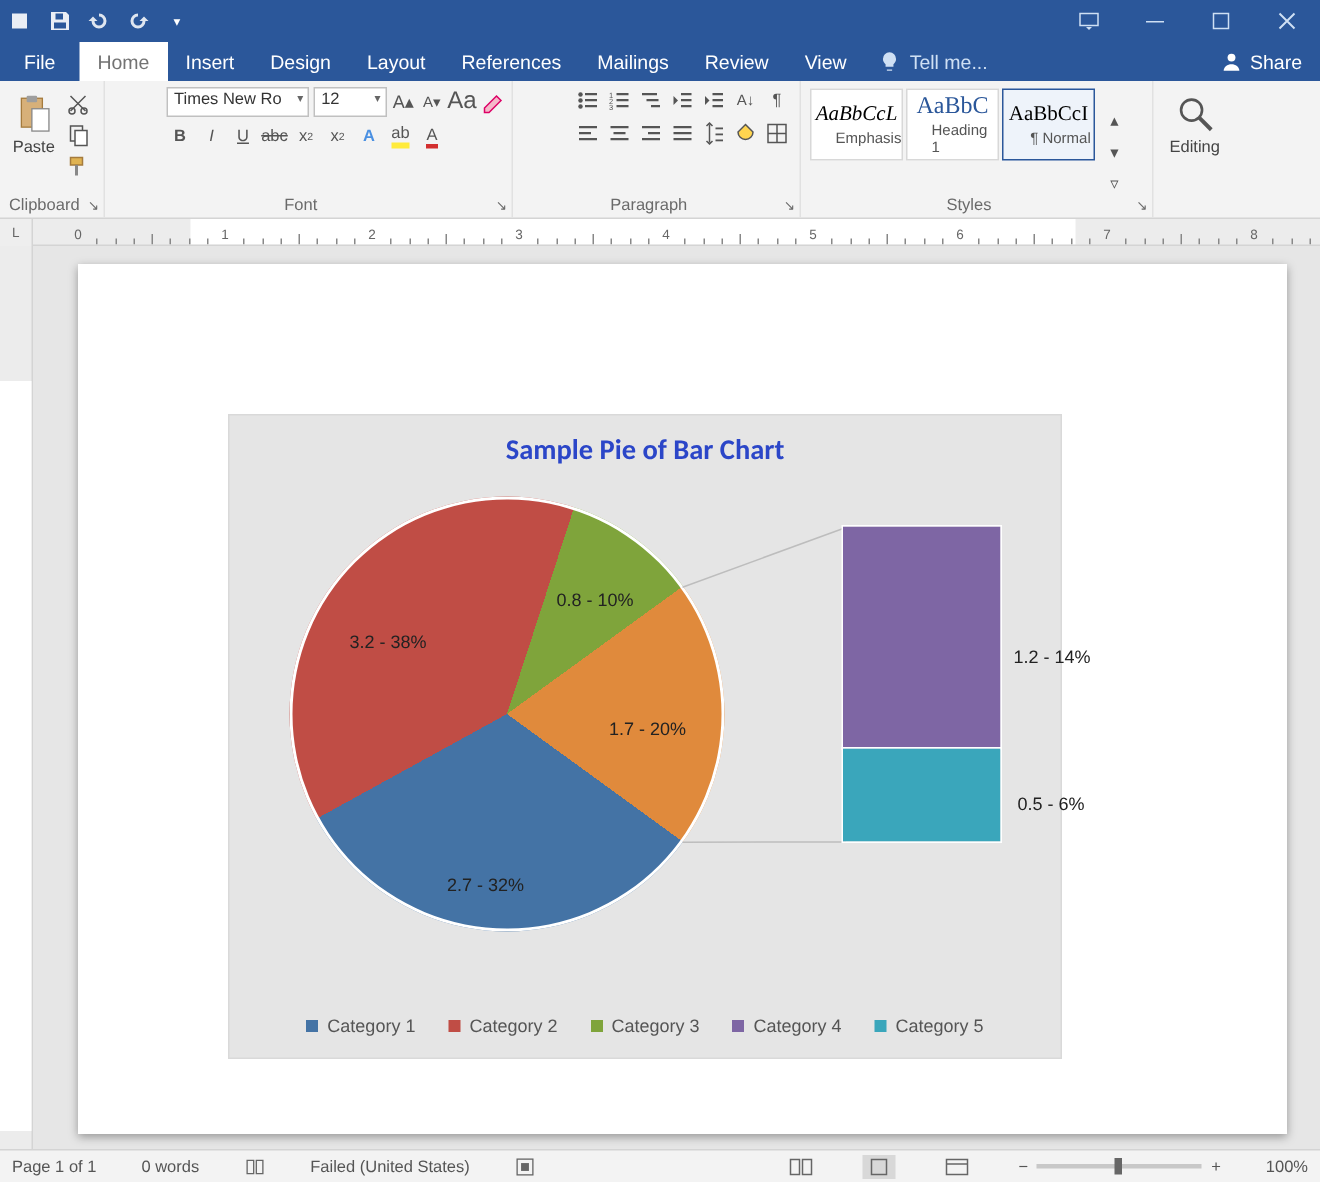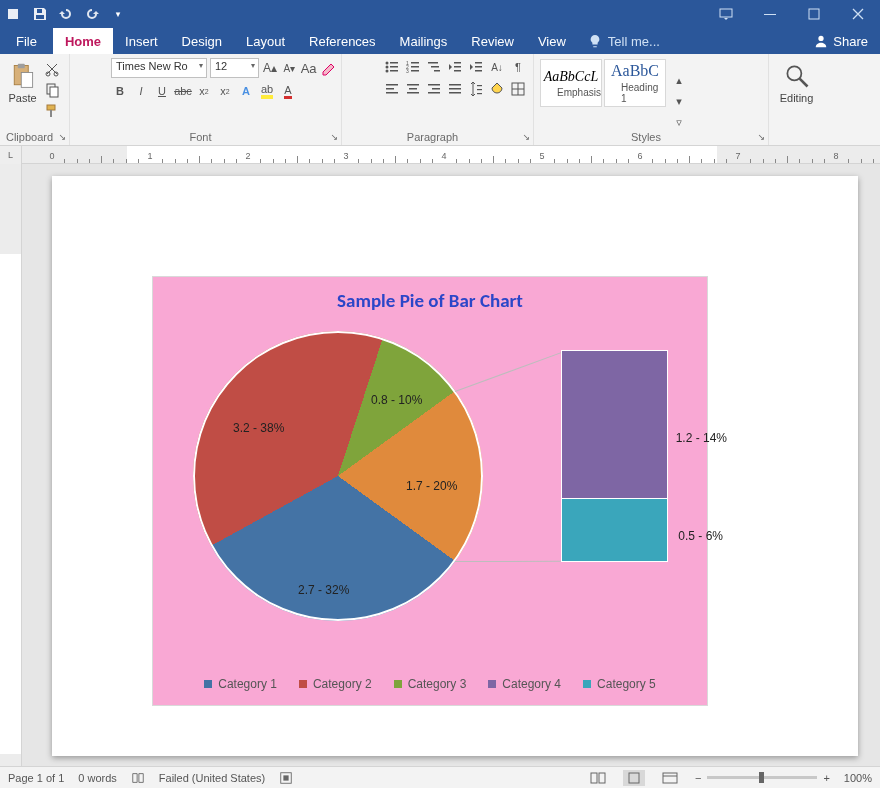--- a/index.html
+++ b/index.html
@@ -10,21 +10,21 @@
 .titlebar .qat { display: flex; align-items: center; gap: 10px; padding-left: 6px; }
 .titlebar .icon { width: 16px; height: 16px; display: flex; align-items: center; justify-content: center; fill: #fff; color: #fff; }
 .titlebar .title { position: absolute; left: 50%; transform: translateX(-50%); white-space: nowrap; color: #cfe0f4; font-size: 12px; }
 .titlebar .wincontrols { margin-left: auto; display: flex; height: 100%; }
 .titlebar .wincontrols .wc { width: 44px; display: flex; align-items: center; justify-content: center; color: #cfe0f4; }
 
 
 .tabstrip { height: 26px; background: #2b579a; display: flex; align-items: stretch; color: #fff; font-size: 13px; }
 .tabstrip .tab { padding: 0 12px; display: flex; align-items: center; cursor: pointer; }
 .tabstrip .tab.file { padding: 0 16px; }
-.tabstrip .tab.active { background: #fff; color: #be185d; font-weight: 700; }
+.tabstrip .tab.active { background: #fff; color: #737373; font-weight: 400; }
 .tabstrip .spacer { flex: 1; }
 .tabstrip .tellme { padding: 0 10px; display: flex; align-items: center; color: #cfe0f4; gap: 6px; }
 .tabstrip .share { padding: 0 12px; display: flex; align-items: center; gap: 5px; }
 
 
 .ribbon { height: 92px; background: #f3f3f3; display: flex; font-size: 11px; border-bottom: 1px solid #d4d4d4; }
 .group { border-right: 1px solid #e1e1e1; display: flex; flex-direction: column; padding: 4px 5px 0 5px; position: relative; }
 .group .glabel { position: absolute; bottom: 2px; left: 0; right: 10px; text-align: center; color: #6a6a6a; font-size: 11px; }
 .group .dlaunch { position: absolute; bottom: 3px; right: 3px; color: #6a6a6a; font-size: 9px; }
 .group .body { flex: 1; display: flex; }
@@ -50,40 +50,40 @@
 .tick { position: absolute; bottom: 0; width: 1px; background: #888; height: 4px; }
 .ticknum { position: absolute; bottom: 2px; font-size: 9px; color: #666; transform: translateX(-50%); }
 
 .workspace { display: flex; height: 606px; background: #f4f4f4; }
 .vruler { width: 22px; background: #ececec; border-right: 1px solid #d4d4d4; position: relative; }
 .vruler .rwhite { position: absolute; left: 0; right: 0; background: #fff; }
 .docarea { flex: 1; overflow: hidden; background: #e6e6e6; position: relative; }
 .page { position: absolute; left: 30px; top: 12px; width: 806px; height: 580px; background: #fff; box-shadow: 0 2px 6px rgba(0,0,0,.35); }
 
 
-.chartbox { position: absolute; left: 100px; top: 100px; width: 556px; height: 430px; background: #f9a8d4; border: 1px solid #d9d9d9; }
+.chartbox { position: absolute; left: 100px; top: 100px; width: 556px; height: 430px; background: #e5e5e5; border: 1px solid #d9d9d9; }
 .chtitle { text-align: center; font-size: 19px; font-weight: 700; color: #2b46c8; padding-top: 12px; font-family: Calibri, Arial, sans-serif; }
 .plot { position: absolute; left: 0; top: 44px; right: 0; bottom: 60px; }
 .legend { position: absolute; bottom: 14px; left: 0; right: 0; display: flex; justify-content: center; gap: 22px; font-size: 12px; color: #555; }
 .legend .li { display: flex; align-items: center; gap: 6px; }
 .legend .sw { width: 8px; height: 8px; }
 
 .piewrap { position: absolute; left: 40px; top: 10px; width: 290px; height: 290px; }
 .pie { width: 100%; height: 100%; border-radius: 50%; }
 
 .barwrap { position: absolute; right: 40px; top: 30px; width: 105px; height: 210px; }
 .bar { position: absolute; left: 0; width: 100%; outline: 1px solid #fff; }
 
 .dlabel { position: absolute; font-size: 12px; color: #222; white-space: nowrap; }
 
 
 .conn { position: absolute; background: #bdbdbd; height: 1px; transform-origin: left center; }
 
 
-.statusbar { position: absolute; bottom: 0; left: 0; right: 0; height: 22px; background: #f3f3f3; border-top: 1px solid #d4d4d4; display: flex; align-items: center; font-size: 11px; color: #555; padding: 0 8px; gap: 14px; }
+.statusbar { position: absolute; bottom: 0; left: 0; right: 0; height: 22px; background: #f3f3f3; border-top: 1px solid #d4d4d4; display: flex; align-items: center; font-size: 11px; color: #555; padding: 0 8px; gap: 30px; }
 .statusbar .spacer { flex: 1; }
 .viewbtn { width: 22px; height: 16px; display: flex; align-items: center; justify-content: center; color: #666; }
 .viewbtn.active { background: #d8d8d8; }
 .zoomslider { display: flex; align-items: center; gap: 6px; }
 .zoomtrack { width: 110px; height: 3px; background: #c8c8c8; position: relative; }
 .zoomthumb { position: absolute; top: -4px; width: 5px; height: 11px; background: #666; left: 52px; }
 
 svg { display: block; }
 </style>
 </head>
@@ -205,21 +205,21 @@
     <div class="dlaunch">↘</div>
   </div>
 
   <div class="group" style="width:272px">
     <div class="body" style="flex-direction:column; gap:4px;">
       <div class="fontrow">
         <div class="combo" style="width:104px">Times New Ro</div>
         <div class="combo" style="width:52px">12</div>
         <div class="sml" style="font-size:12px;">A▴</div>
         <div class="sml" style="font-size:10px;">A▾</div>
-        <div class="sml" style="font-size:13px;">Aa</div>
+        <div class="sml" style="font-size:16px;">Aa</div>
         <div class="sml">
             <svg width="16" height="16" viewBox="0 0 16 16">
               <path d="M3 12l8-8 3 3-8 8H3z" fill="#f5b8c9" stroke="#d06"></path>
             </svg>
           </div>
       </div>
       <div class="fontrow">
         <div class="sml">
             <b>B</b>
           </div>
@@ -355,20 +355,24 @@
 
   <div class="group" style="width:235px">
     <div class="body">
       <div class="stylecard">
         <div class="samp" style="font-style:italic">AaBbCcL</div>
         <div class="sn">Emphasis</div>
       </div>
       <div class="stylecard">
         <div class="samp" style="color:#2b579a;font-size:16px">AaBbC</div>
         <div class="sn">Heading 1</div>
+      </div>
+      <div class="stylecard sel">
+        <div class="samp">AaBbCcI</div>
+        <div class="sn">¶ Normal</div>
       </div>
       <div class="col" style="justify-content:center">
         <div class="sml">▴</div>
         <div class="sml">▾</div>
         <div class="sml">▿</div>
       </div>
     </div>
     <div class="glabel">Styles</div>
     <div class="dlaunch">↘</div>
   </div>

